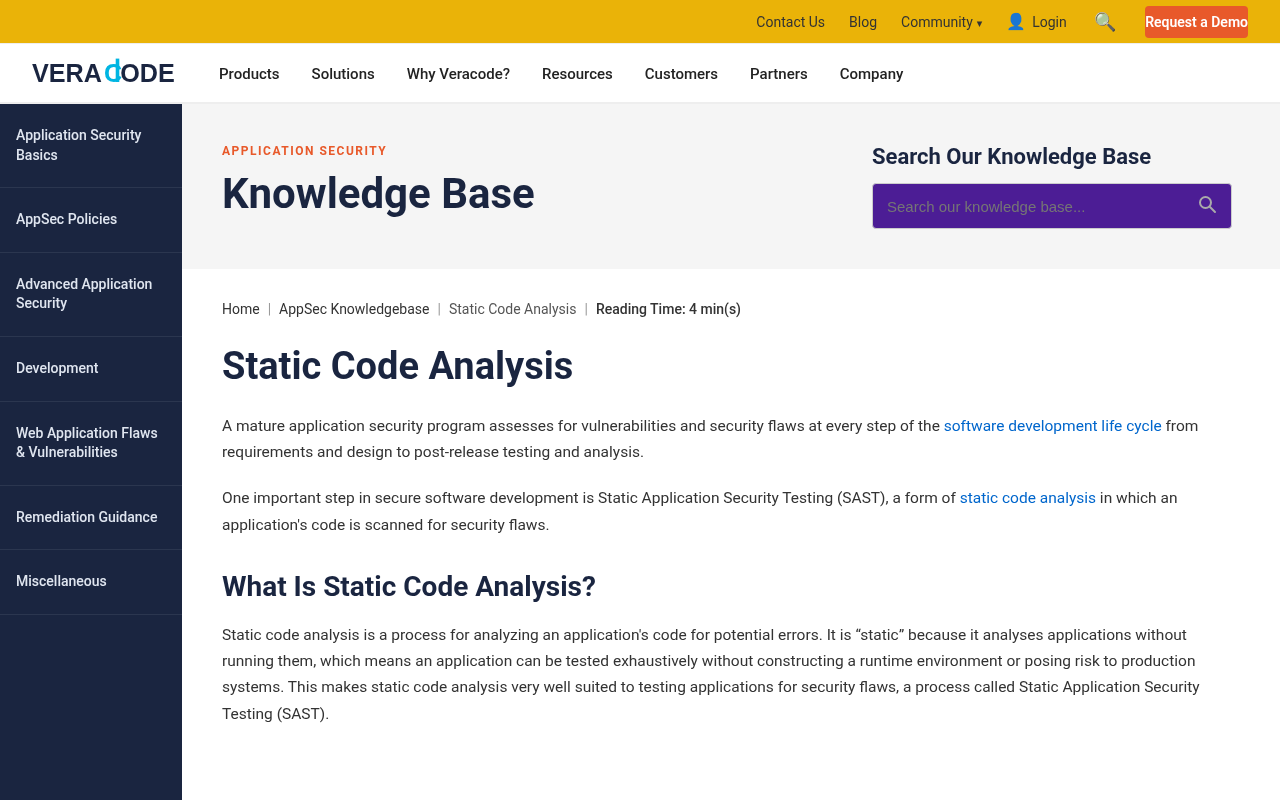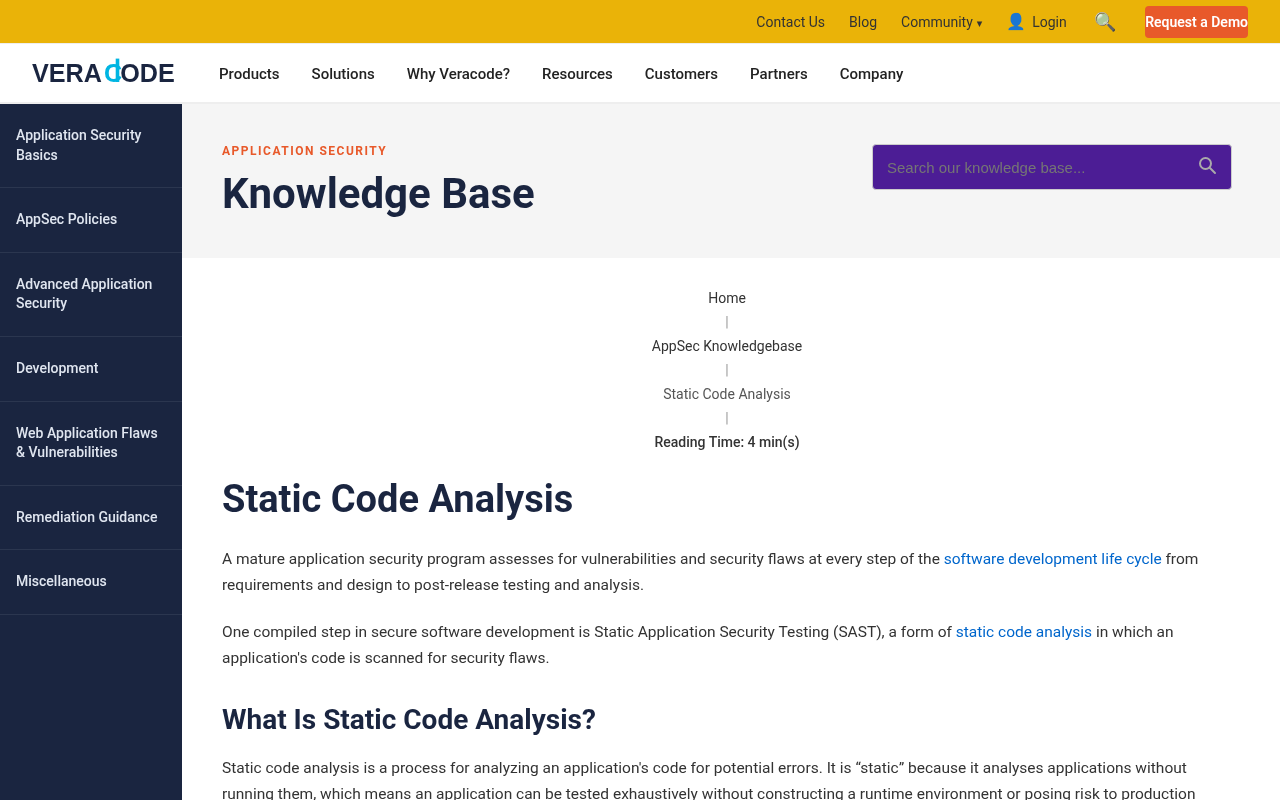--- a/index.html
+++ b/index.html
@@ -161,21 +161,20 @@
 
     
     .breadcrumb {
       display: flex;
       align-items: center;
       gap: 8px;
       font-size: 14px;
       color: #555;
       margin-bottom: 28px;
       flex-wrap: wrap;
-      flex-direction: column;
     }
     .breadcrumb a {
       color: #333;
       text-decoration: none;
     }
     .breadcrumb .separator { color: #999; }
     .breadcrumb .reading-time { color: #333; font-weight: 500; }
 
     
     .article-title {
@@ -259,20 +258,21 @@
   </aside>
 
   <main class="main-content">
 
     <div class="hero-section">
       <div class="hero-left">
         <div class="hero-eyebrow">APPLICATION SECURITY</div>
         <h1 class="hero-title">Knowledge Base</h1>
       </div>
       <div class="hero-right">
+        <div class="search-box-label">Search Our Knowledge Base</div>
         <div class="search-box">
           <input type="text" placeholder="Search our knowledge base..." style="">
           <span class="search-box-icon">
             <svg width="20" height="20" viewBox="0 0 20 20" fill="none" xmlns="http://www.w3.org/2000/svg">
               <circle cx="8.5" cy="8.5" r="5.5" stroke="#aaa" stroke-width="2"></circle>
               <line x1="13" y1="13" x2="18" y2="18" stroke="#aaa" stroke-width="2" stroke-linecap="round"></line>
             </svg>
           </span>
         </div>
       </div>
@@ -293,21 +293,21 @@
       <article>
         <h1 class="article-title">Static Code Analysis</h1>
 
         <div class="article-body">
 
           <p>
             <span>A mature application security program assesses for vulnerabilities and security flaws at every step of the </span><a href="#">software development life cycle</a><span> from requirements and design to post-release testing and analysis.</span>
           </p>
 
           <p>
-            <span>One compiled step in secure software development is Static Application Security Testing (SAST), a form of </span><a href="#">static code analysis</a><span> in which an application's code is scanned for security flaws.</span>
+            <span>One important step in secure software development is Static Application Security Testing (SAST), a form of </span><a href="#">static code analysis</a><span> in which an application's code is scanned for security flaws.</span>
           </p>
 
           <h2>What Is Static Code Analysis?</h2>
 
           <p>Static code analysis is a process for analyzing an application's code for potential errors. It is “static” because it analyses applications without running them, which means an application can be tested exhaustively without constructing a runtime environment or posing risk to production systems. This makes static code analysis very well suited to testing applications for security flaws, a process called Static Application Security Testing (SAST).</p>
 
 
         </div>
       </article>
     </div>

